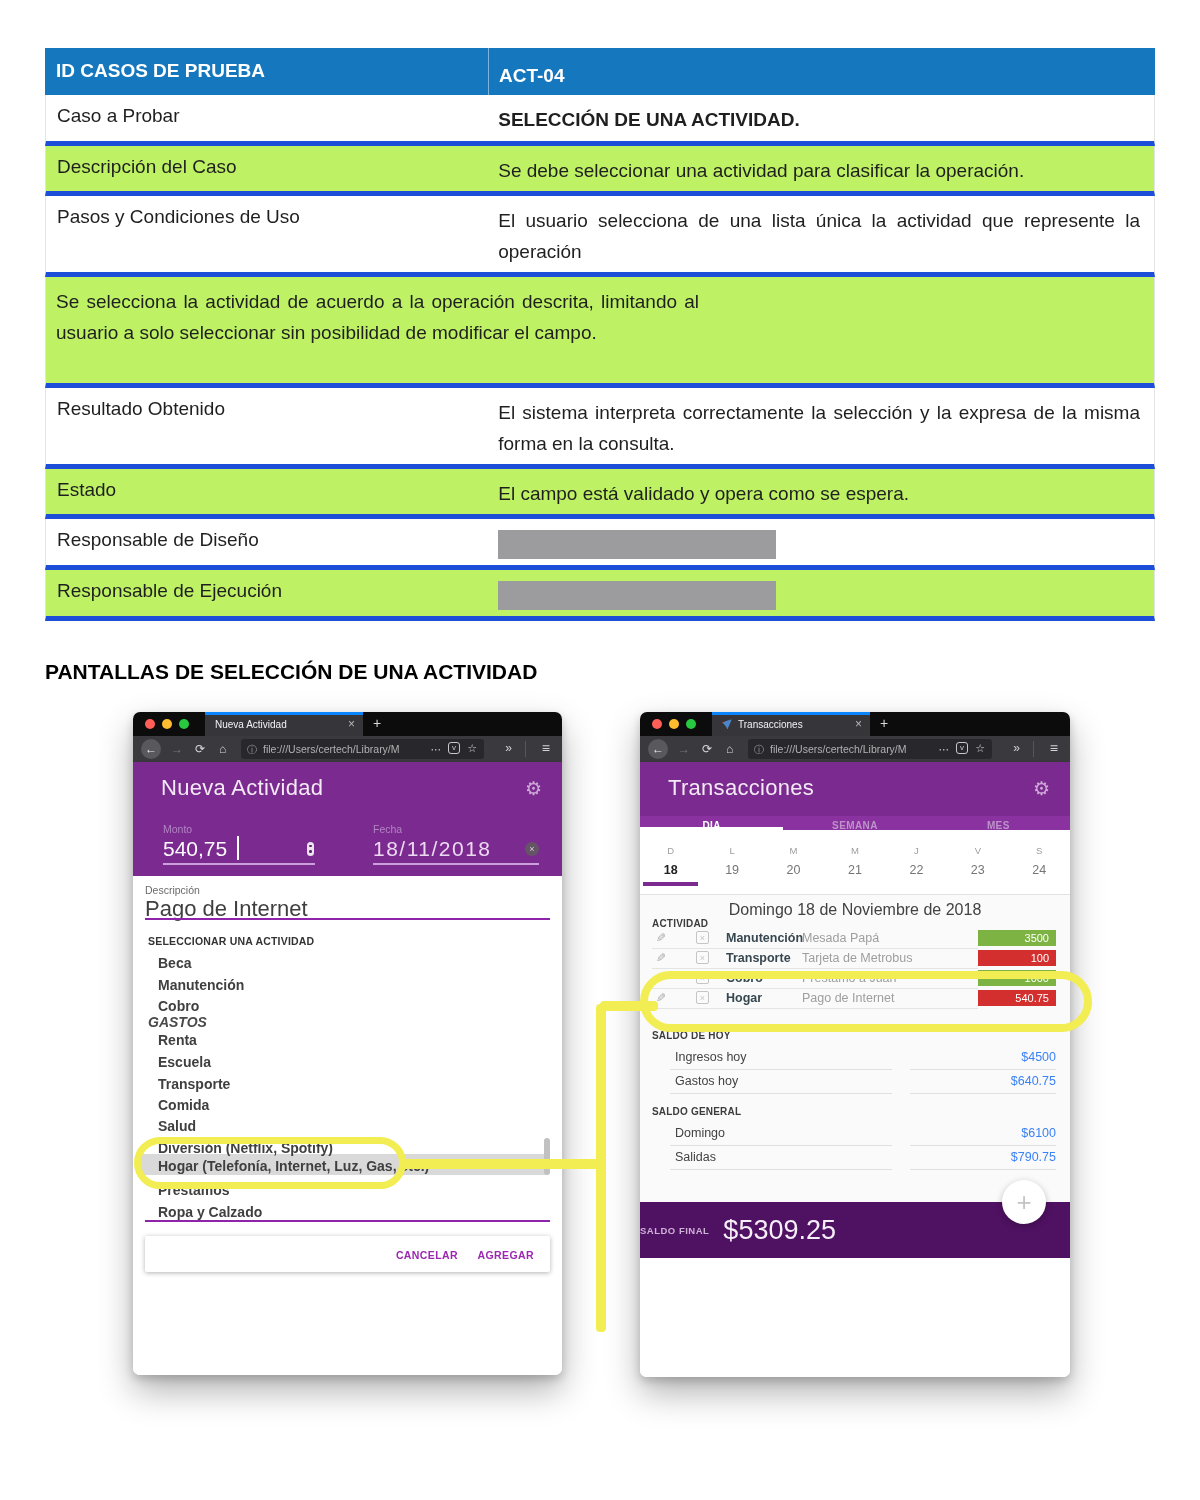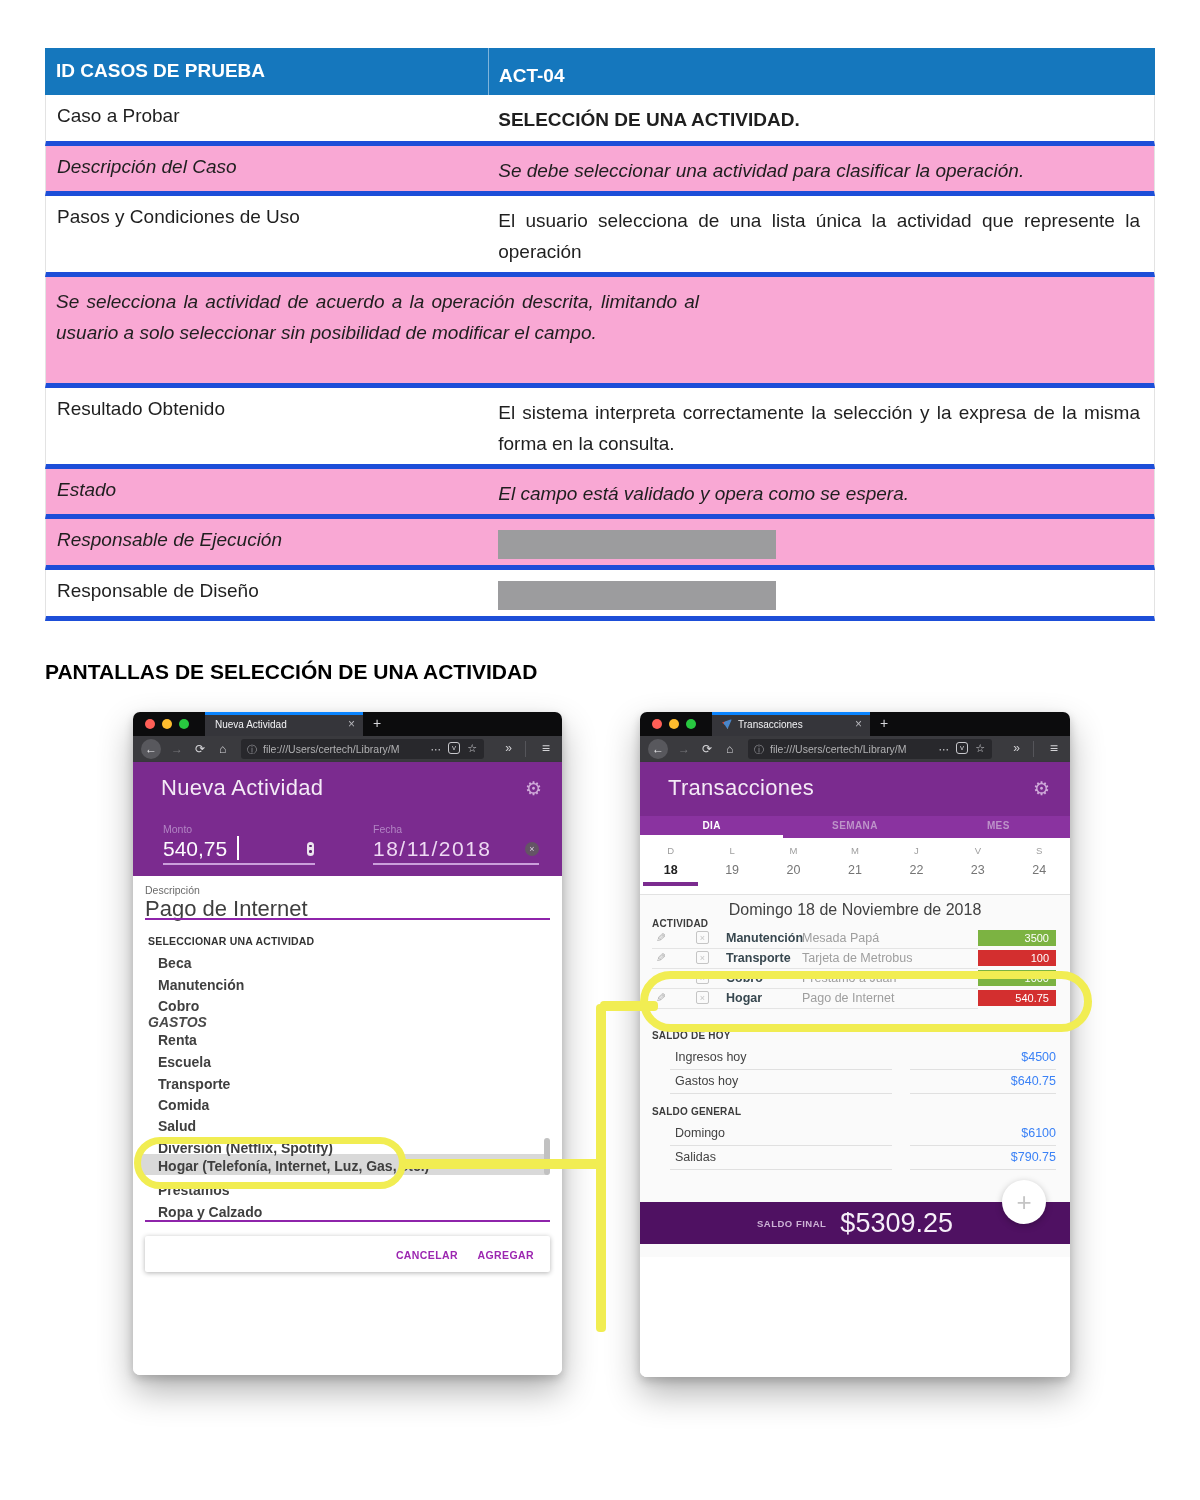--- a/index.html
+++ b/index.html
@@ -7,21 +7,21 @@
         font-family:"Liberation Sans",sans-serif;color:#212121;}
 
   
   .tc{position:absolute;left:45px;top:48px;width:1110px;}
   .tc-row{display:flex;box-sizing:border-box;border-bottom:5px solid #1d4ed8;border-left:1px solid #e3e3e3;border-right:1px solid #e3e3e3;}
   .tc-head{background:#1577bd;border:none;height:47px;}
   .tc-label{width:443px;box-sizing:border-box;padding:10px 12px 0 11px;font-size:19px;color:#1f1f1f;}
   .tc-value{width:667px;box-sizing:border-box;padding:9px 14px 10px 10px;font-size:19px;line-height:31px;color:#1f1f1f;}
   .tc-head .tc-label,.tc-head .tc-value{color:#fff;font-weight:bold;padding-top:12px;font-size:19px;}
   .tc-head .tc-value{border-left:1px solid rgba(255,255,255,.45);}
-  .row-gray{background:#f9a8d4;font-style:italic;}
+  .row-gray{background:#bef264;}
   .v-bold{font-weight:bold;}
   .v-just{text-align:justify;}
   .h1{height:51px}.h2{height:50px}.h3{height:81px}.h4{height:111px}.h5{height:81px}.h6{height:50px}.h7{height:51px}.h8{height:51px}
   .redact{width:278px;height:29px;background:#9c9c9e;margin-top:2px;}
 
   .sec-title{position:absolute;left:45px;top:660px;font-size:21px;font-weight:bold;color:#000;}
 
   
   .win{position:absolute;top:712px;background:#fff;border-radius:7px;overflow:hidden;z-index:1;
        box-shadow:0 16px 34px rgba(0,0,0,.30),0 4px 10px rgba(0,0,0,.18);}
@@ -84,21 +84,21 @@
   .li-group{left:15px;font-style:italic;color:#4a4a4a;}
   .li-sel-bg{position:absolute;left:7px;right:14px;top:278px;height:21px;background:#d9d9d9;}
   .scroll-thumb{position:absolute;right:12px;top:262px;width:6px;height:37px;background:#c1c1c1;border-radius:3px;}
   .btn-card{position:absolute;left:12px;right:12px;top:360px;height:36px;background:#fff;border-radius:2px;
             box-shadow:0 1px 5px rgba(0,0,0,.30);}
   .card-btn{position:absolute;top:13px;font-size:10.5px;font-weight:bold;color:#9c27b0;letter-spacing:.4px;}
   .b-cancel{right:92px;}
   .b-add{right:16px;}
 
   
-  .vtabs{position:absolute;top:104px;left:0;right:0;height:22px;background:#8a33a0;display:flex;}
+  .vtabs{position:absolute;top:104px;left:0;right:0;height:14px;background:#8a33a0;display:flex;}
   .vtab{flex:1;text-align:center;font-size:10px;font-weight:bold;color:#bd93c9;padding-top:4px;letter-spacing:.4px;position:relative;}
   .vtab.active{color:#fff;}
   .vtab-under{position:absolute;left:0;bottom:0;width:100%;height:3.5px;background:#fff;}
   .calendar{position:absolute;top:126px;left:0;right:0;height:57px;background:#fff;border-bottom:1px solid #e2e2e2;box-sizing:border-box;}
   .cal-row{position:absolute;left:0;right:0;display:flex;}
   .cal-letters{top:7px;}
   .cal-days{top:25px;}
   .cal-cell{flex:1;text-align:center;font-size:9.5px;color:#9e9e9e;position:relative;}
   .cal-days .cal-cell{font-size:12.5px;color:#757575;}
   .cal-days .sel{color:#212121;font-weight:bold;}
@@ -118,22 +118,22 @@
   .badge-income{background:#7cb342;}
   .badge-expense{background:#d32f2f;}
   .srow{position:absolute;left:12px;right:14px;height:24px;}
   .s-label{position:absolute;left:23px;top:4px;font-size:12.5px;color:#424242;}
   .s-value{position:absolute;right:0;top:4px;font-size:12.5px;color:#3b82f6;}
   .sepa{position:absolute;left:18px;bottom:0;width:222px;height:1px;background:#e0e0e0;}
   .sepb{position:absolute;left:258px;right:0;bottom:0;height:1px;background:#e0e0e0;}
   .fab{position:absolute;left:362px;top:285px;width:44px;height:44px;border-radius:50%;background:#fff;z-index:3;
        box-shadow:0 2px 7px rgba(0,0,0,.25);display:flex;align-items:center;justify-content:center;
        color:#c5c5c5;font-size:26px;font-weight:300;}
-  .saldo-final{position:absolute;left:0;right:0;top:307px;height:42px;background:#4f1162;display:flex;
-               align-items:center;justify-content:center;gap:14px;z-index:2;}
+  .saldo-final{position:absolute;left:0;right:0;top:307px;height:56px;background:#4f1162;display:flex;
+               align-items:center;gap:14px;z-index:2;}
   .sf-label{font-size:9.5px;color:#cdb3d6;font-weight:bold;letter-spacing:.5px;}
   .sf-value{font-size:27px;color:#f6eef8;font-weight:500;}
   .bottom-white{position:absolute;left:0;right:0;top:362px;bottom:0;background:#fff;}
 
   
   .conn{position:absolute;background:#f1ed52;z-index:5;border-radius:4px;}
   .conn-v{left:596px;top:1004px;width:10px;height:328px;}
   .conn-ht{left:600px;top:1001px;width:58px;height:10px;}
   .conn-hm{left:399px;top:1159px;width:207px;height:10px;}
   .ring{position:absolute;border:8px solid #f1ed52;box-sizing:border-box;z-index:6;border-radius:40px;}
@@ -170,28 +170,28 @@
       <div class="tc-value v-just">Se selecciona la actividad de acuerdo a la operación descrita, limitando al usuario a solo seleccionar sin posibilidad de modificar el campo.</div>
     </div>
     <div class="tc-row h5">
       <div class="tc-label">Resultado Obtenido</div>
       <div class="tc-value v-just">El sistema interpreta correctamente la selección y la expresa de la misma forma en la consulta.</div>
     </div>
     <div class="tc-row h6 row-gray">
       <div class="tc-label">Estado</div>
       <div class="tc-value">El campo está validado y opera como se espera.</div>
     </div>
-    <div class="tc-row h8 row-gray">
-      <div class="tc-label">Responsable de Ejecución</div>
+    <div class="tc-row h7">
+      <div class="tc-label">Responsable de Diseño</div>
       <div class="tc-value">
           <div class="redact"></div>
         </div>
     </div>
-    <div class="tc-row h7">
-      <div class="tc-label">Responsable de Diseño</div>
+    <div class="tc-row h8 row-gray">
+      <div class="tc-label">Responsable de Ejecución</div>
       <div class="tc-value">
           <div class="redact"></div>
         </div>
     </div>
   </div>
 
   <div class="sec-title">PANTALLAS DE SELECCIÓN DE UNA ACTIVIDAD</div>
 
   <div class="win" id="win-left">
     <div class="chrome-tabs">

